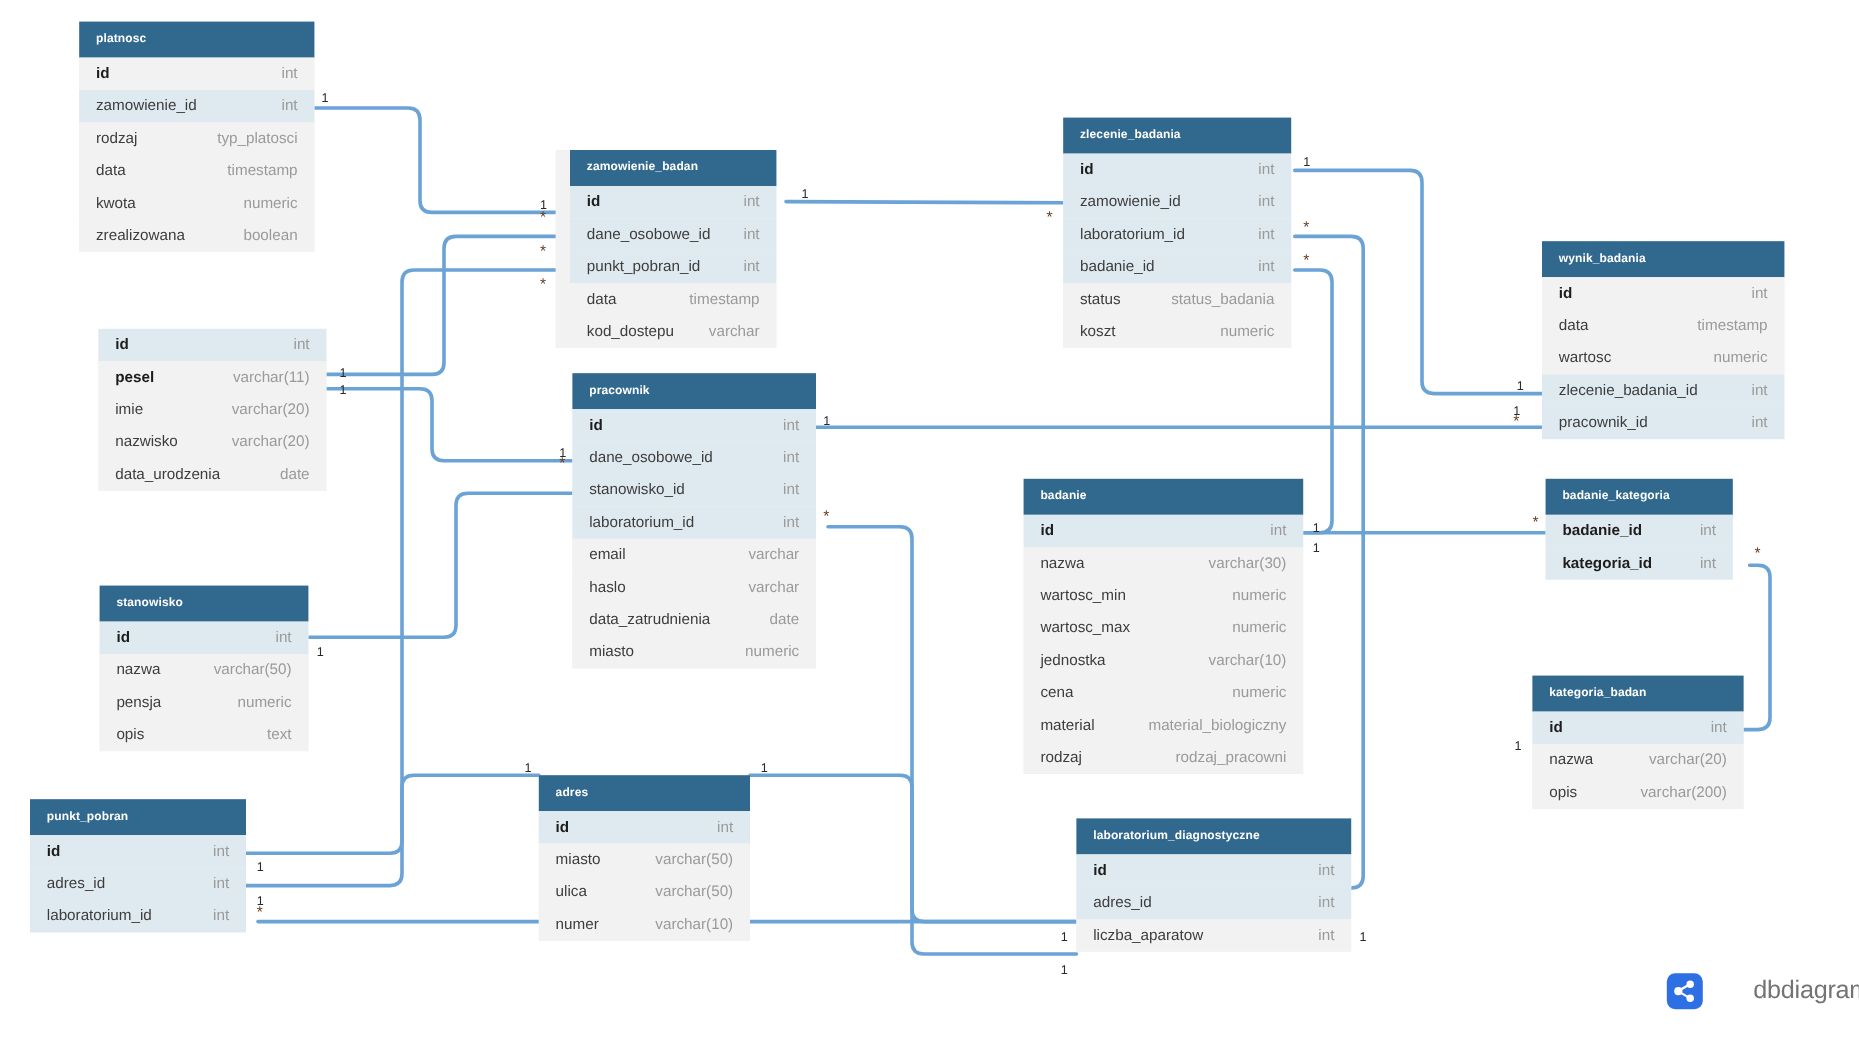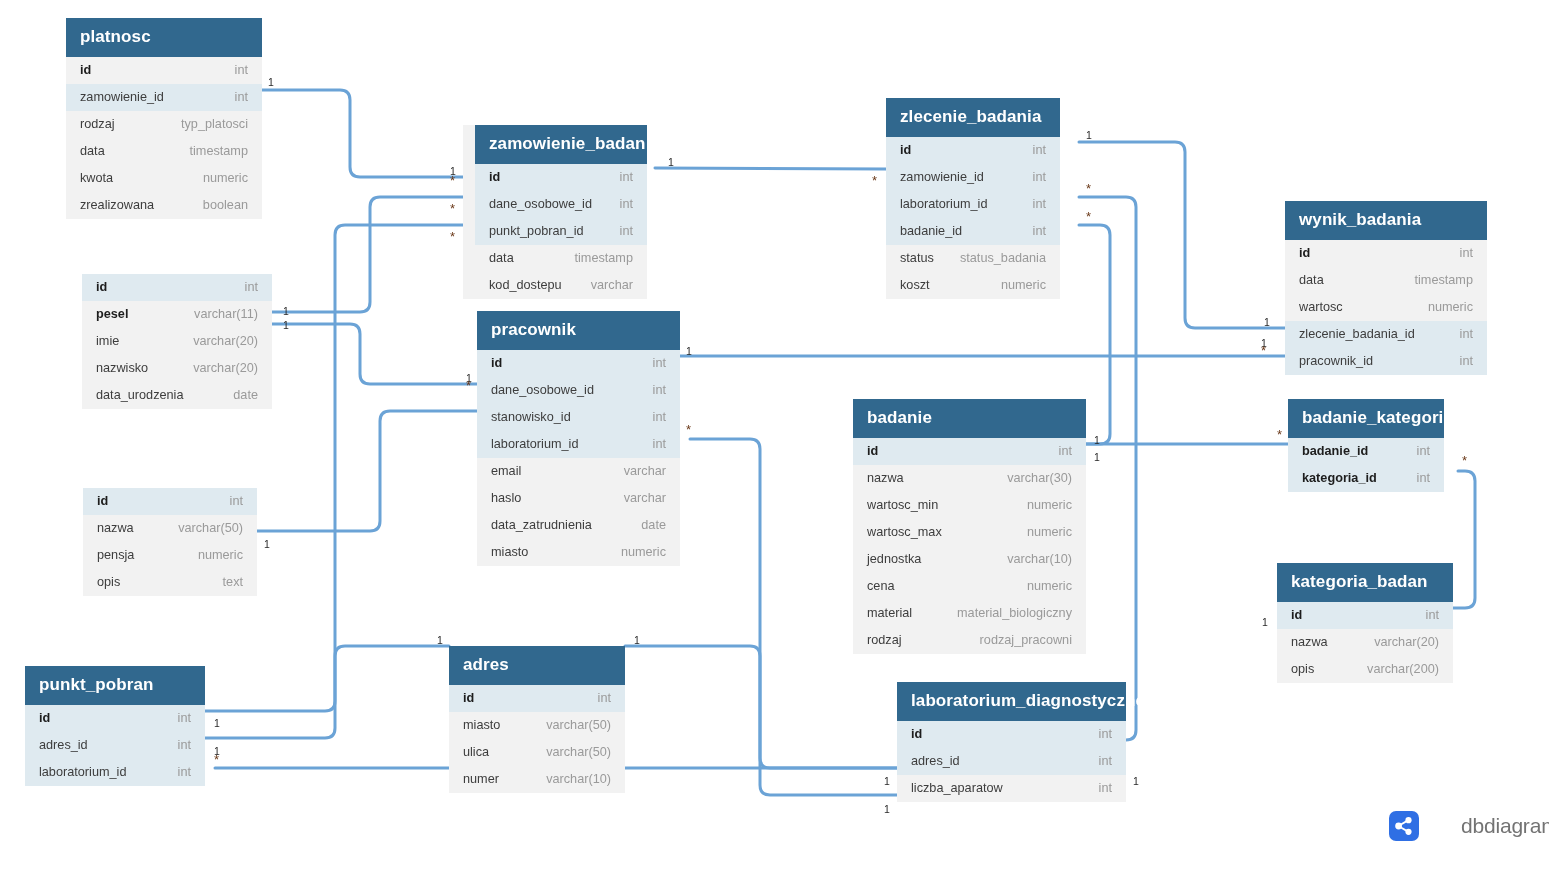--- a/index.html
+++ b/index.html
@@ -2,21 +2,21 @@
 <html><head>
 <meta charset="utf-8">
 <title>dbdiagram</title>
 <style>
   html,body{margin:0;padding:0;background:#ffffff;}
   body{width:1549px;height:870px;position:relative;overflow:hidden;
        font-family:"Liberation Sans","DejaVu Sans",sans-serif;}
   #canvas{position:absolute;left:0;top:0;width:1549px;height:870px;}
   svg.links{position:absolute;left:0;top:0;width:1549px;height:870px;pointer-events:none;}
   .table{position:absolute;background:#f2f2f2;box-shadow:0 0 0 0 rgba(0,0,0,0);}
-  .thead{background:#31688e;color:#ffffff;font-size:17px;font-weight:bold;
+  .thead{background:#31688e;color:#ffffff;font-size:10px;font-weight:bold;
          padding:9px 14px 10px 14px;letter-spacing:.1px;}
   .row{display:flex;justify-content:space-between;align-items:center;
        padding:6px 14px 7px 14px;font-size:12.7px;color:#4a4a4a;background:#f2f2f2;}
   .row.hl{background:#dfeaf0;}
   .row .fname{color:#3d3d3d;}
   .row.pk .fname{font-weight:bold;color:#1d1d1d;}
   .row .ftype{color:#9a9a9a;text-align:right;}
   .card{position:absolute;font-size:10.5px;color:#2a2a2a;
         font-family:"Liberation Sans","DejaVu Sans",sans-serif;}
   .card.star{font-size:13px;line-height:6px;color:#6b3a1a;}
@@ -97,21 +97,21 @@
         </div>
         <div class="row">
           <span class="fname">data</span>
           <span class="ftype">timestamp</span>
         </div>
         <div class="row">
           <span class="fname">kod_dostepu</span>
           <span class="ftype">varchar</span>
         </div>
       </div>
-      <div class="table" style="left: 886px; top: 98px; width: 174px;">
+      <div class="table" style="left: 886px; top: 98px; width: 190px;">
         <div class="thead">zlecenie_badania</div>
         <div class="row hl pk">
           <span class="fname">id</span>
           <span class="ftype">int</span>
         </div>
         <div class="row hl">
           <span class="fname">zamowienie_id</span>
           <span class="ftype">int</span>
         </div>
         <div class="row hl">
@@ -251,20 +251,21 @@
         <div class="row hl pk">
           <span class="fname">badanie_id</span>
           <span class="ftype">int</span>
         </div>
         <div class="row hl pk">
           <span class="fname">kategoria_id</span>
           <span class="ftype">int</span>
         </div>
       </div>
       <div class="table" style="left: 83px; top: 488px; width: 174px;">
+        <div class="thead">stanowisko</div>
         <div class="row hl pk">
           <span class="fname">id</span>
           <span class="ftype">int</span>
         </div>
         <div class="row">
           <span class="fname">nazwa</span>
           <span class="ftype">varchar(50)</span>
         </div>
         <div class="row">
           <span class="fname">pensja</span>

